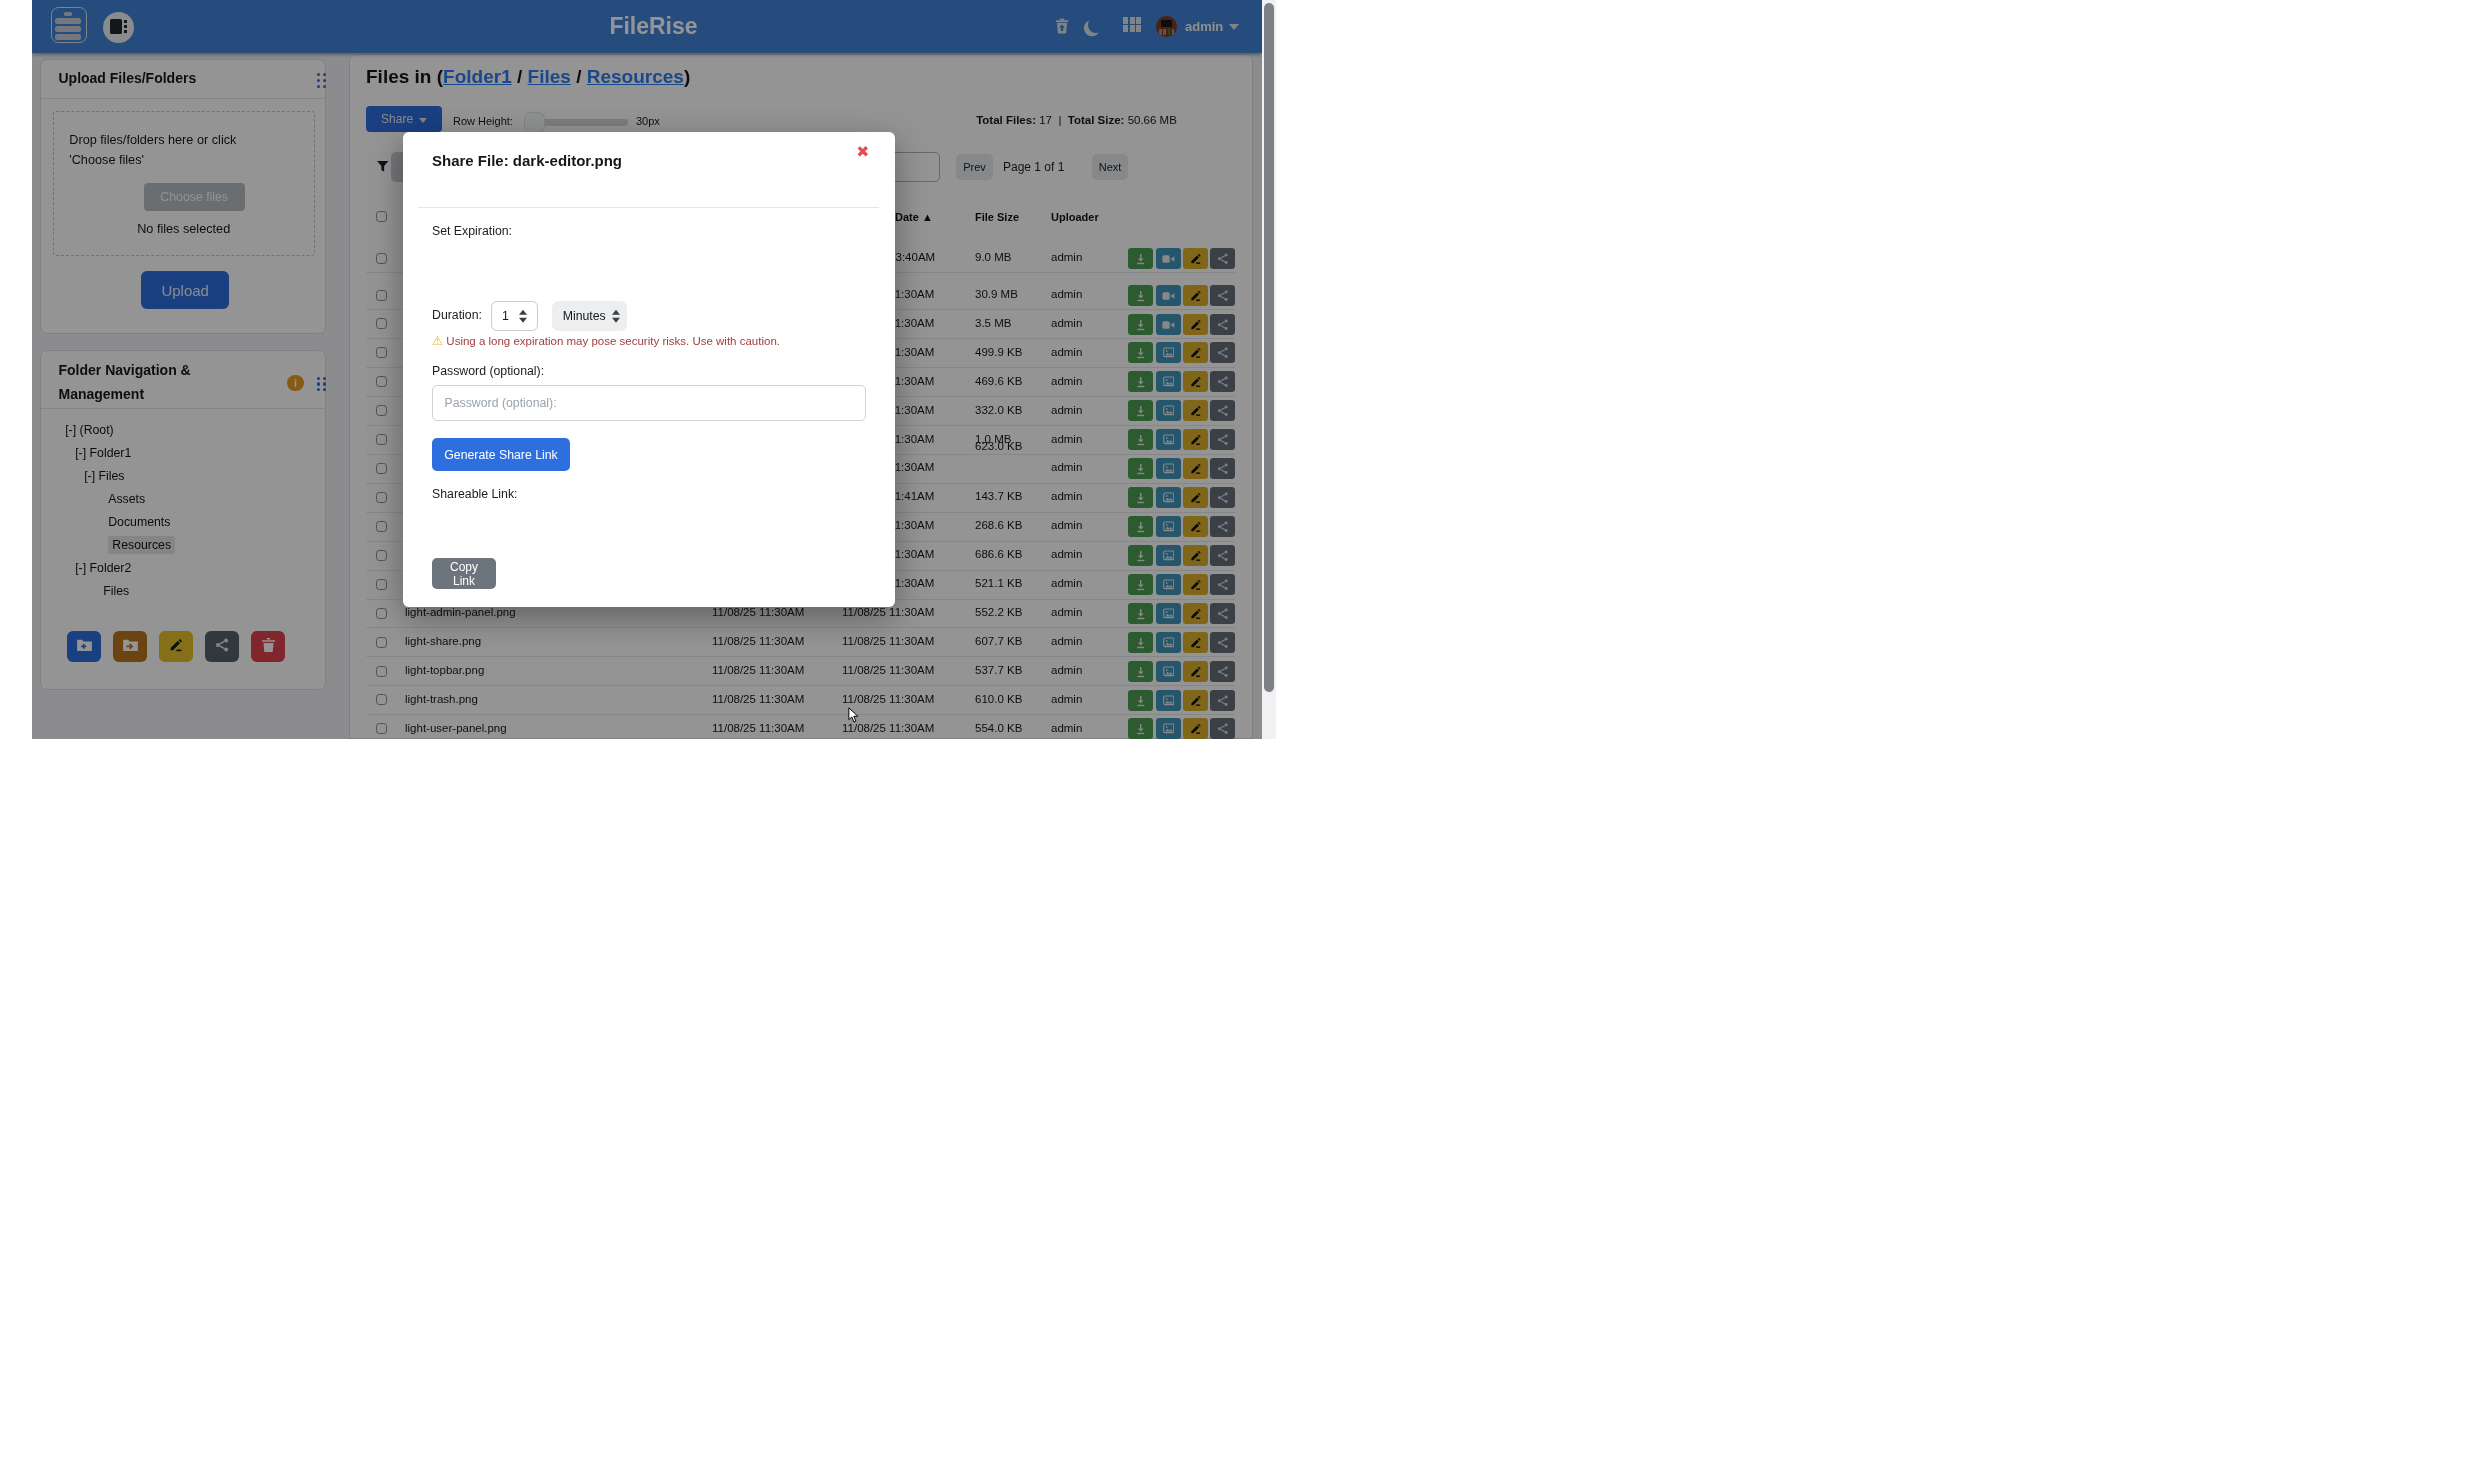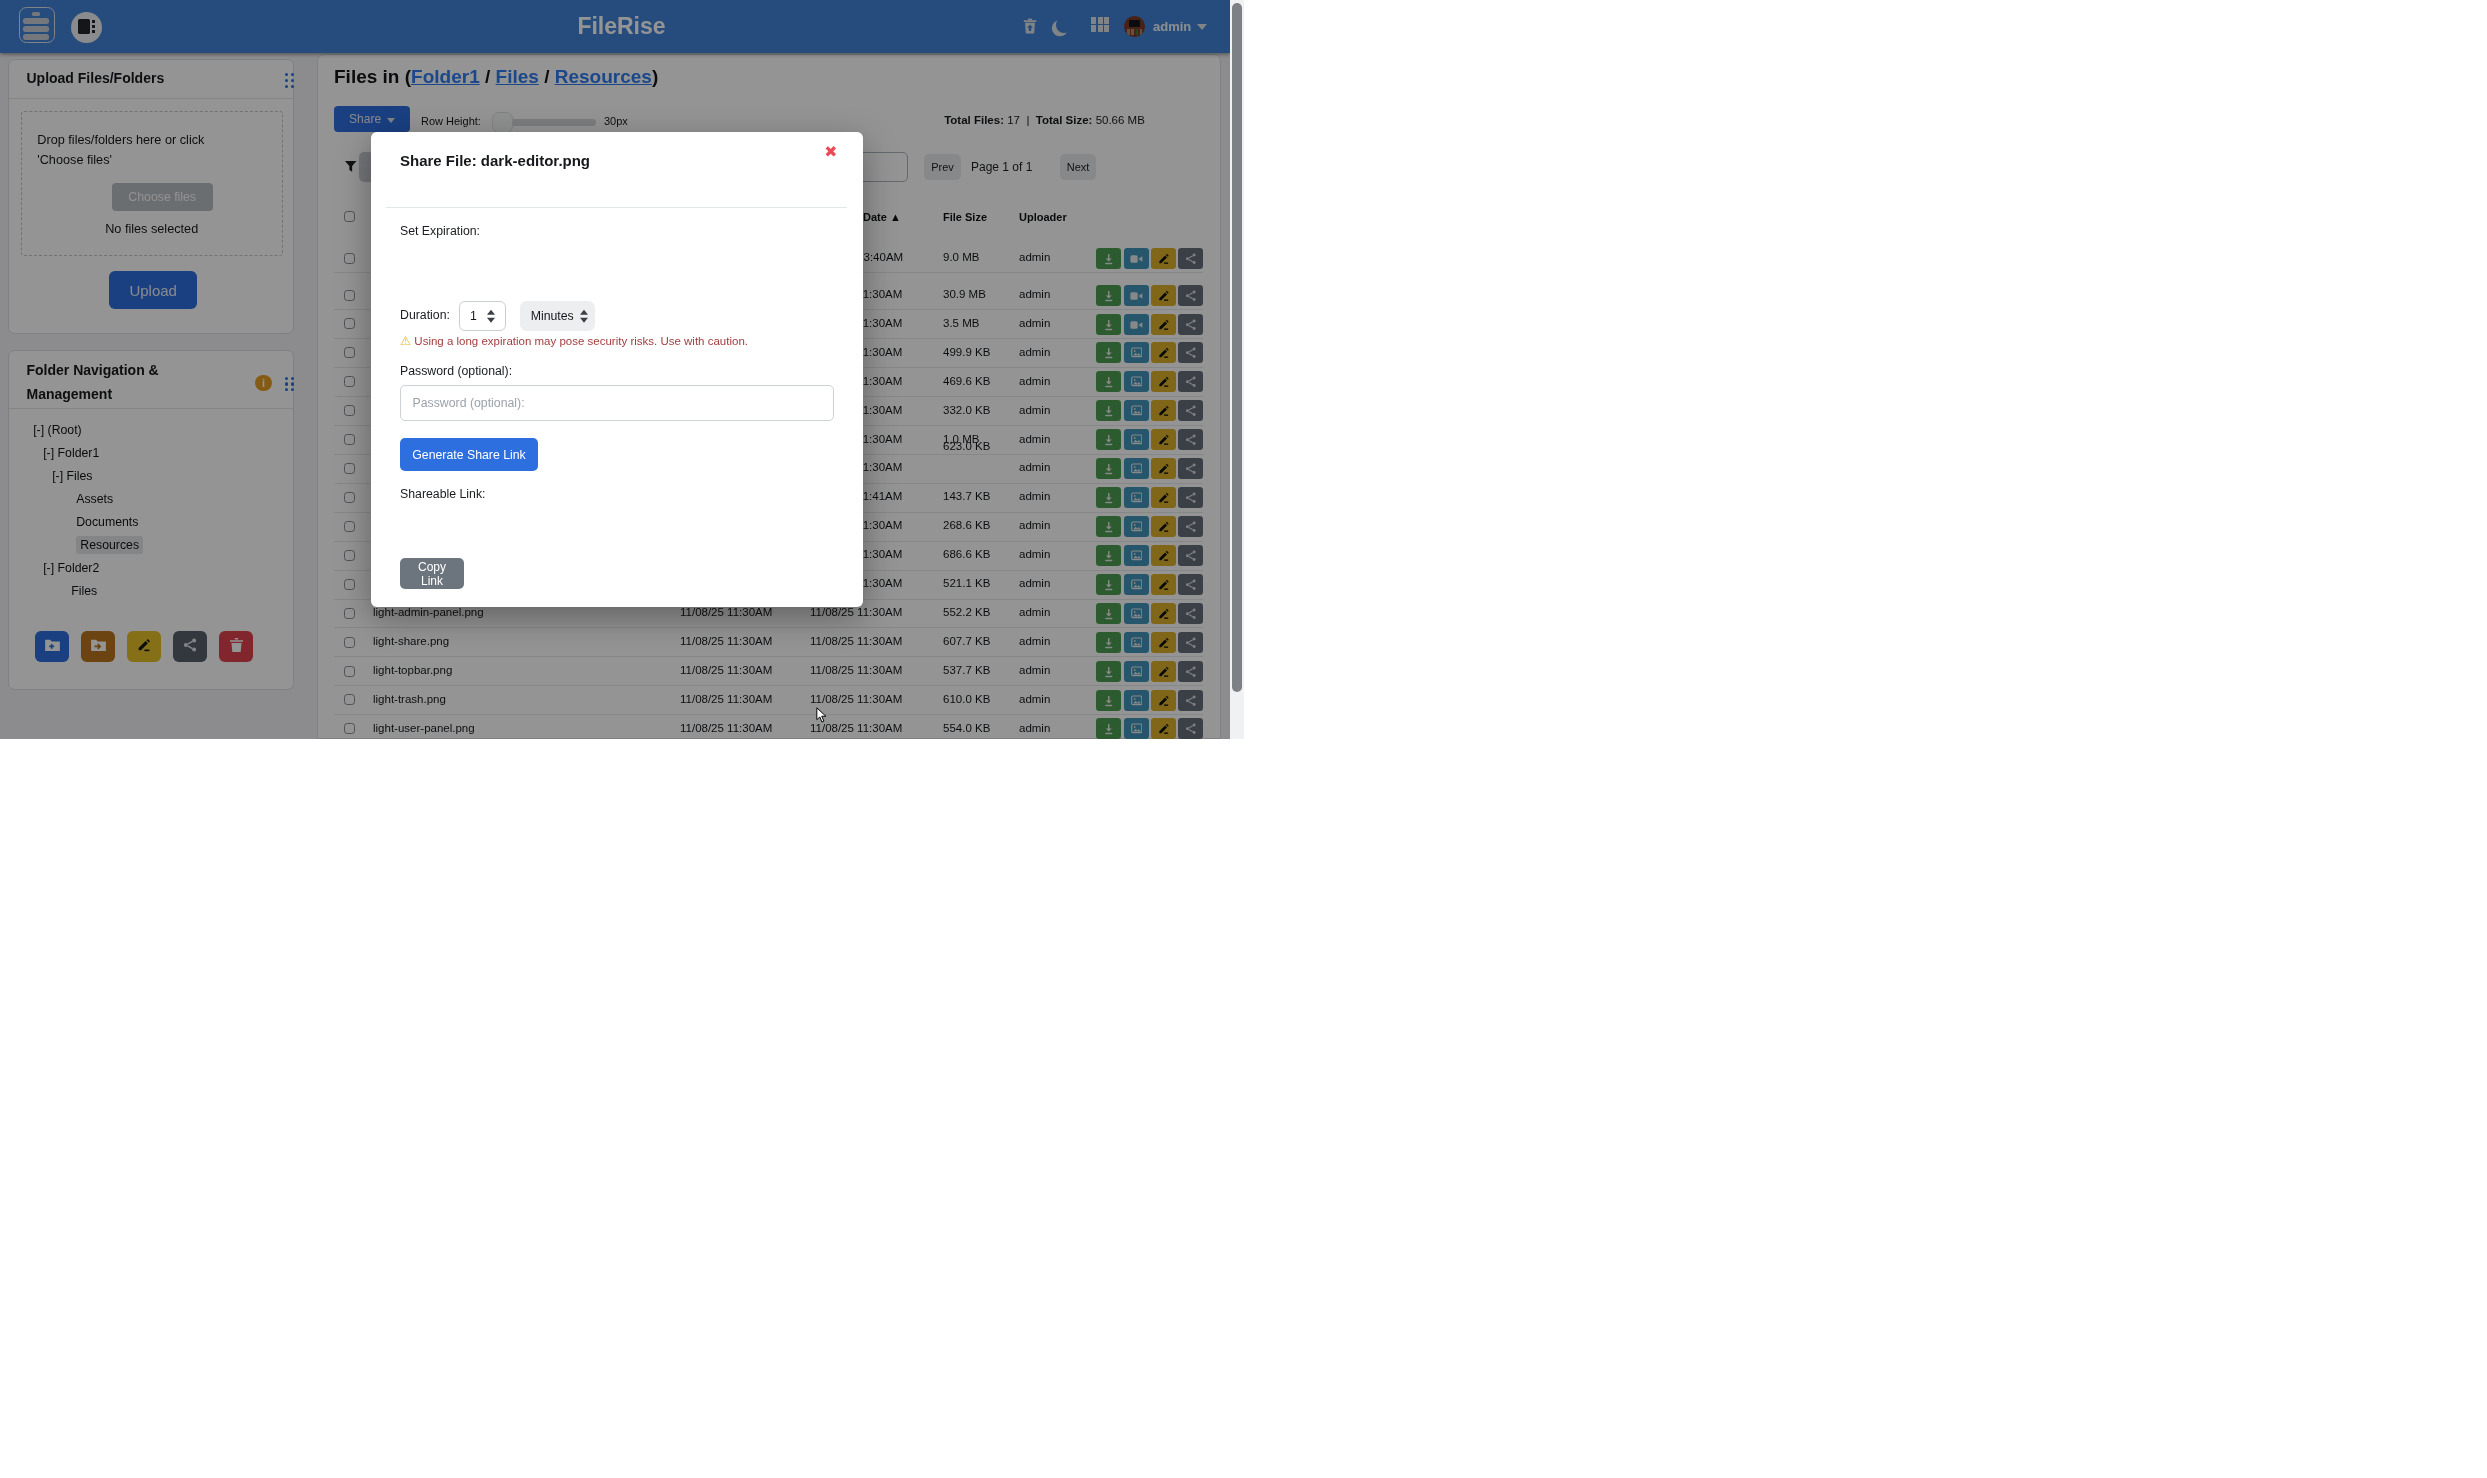--- a/index.html
+++ b/index.html
@@ -1,17 +1,17 @@
 <!DOCTYPE html>
 <html style="font-size:13px"><head>
 <meta charset="utf-8">
 <style>
   html,body{margin:0;padding:0;background:#fff;}
   *{box-sizing:border-box;font-family:"Liberation Sans","DejaVu Sans",sans-serif;}
-  .screen{position:relative;width:1244px;height:739px;overflow:hidden;background:#f1f2f4;}
+  .screen{position:relative;width:1244px;height:739px;overflow:hidden;background:#f1f2f4;margin-left:32px;}
   .abs{position:absolute;}
   
   .topbar{position:absolute;left:0;top:0;width:1230px;height:53px;background:#4284d8;box-shadow:0 1.6px 4.1px rgba(0,0,0,.45);z-index:2;}
   .logo-btn{position:absolute;left:19px;top:7.4px;width:36px;height:36px;border:1.6px solid #dfe3e9;border-radius:7.4px;}
   .logo-notch{position:absolute;left:12.3px;top:3.3px;width:8.2px;height:4.1px;background:#c9cfd8;border-radius:1.6px;}
   .logo-bar{position:absolute;left:3.3px;width:26px;height:5.8px;background:#c9cfd8;border-radius:2.5px;}
   .circle-btn{position:absolute;left:71px;top:11.5px;width:31px;height:31px;border-radius:50%;background:#eef0f3;}
   .film{position:absolute;left:7.4px;top:7.4px;width:11.5px;height:15.6px;background:#23262b;border-radius:1.6px;}
   .film-dot{position:absolute;left:20.6px;width:3.3px;height:3.3px;background:#23262b;}
   .apptitle{position:absolute;left:568px;top:13px;width:107px;text-align:center;font-size:23px;font-weight:bold;color:#fff;}

